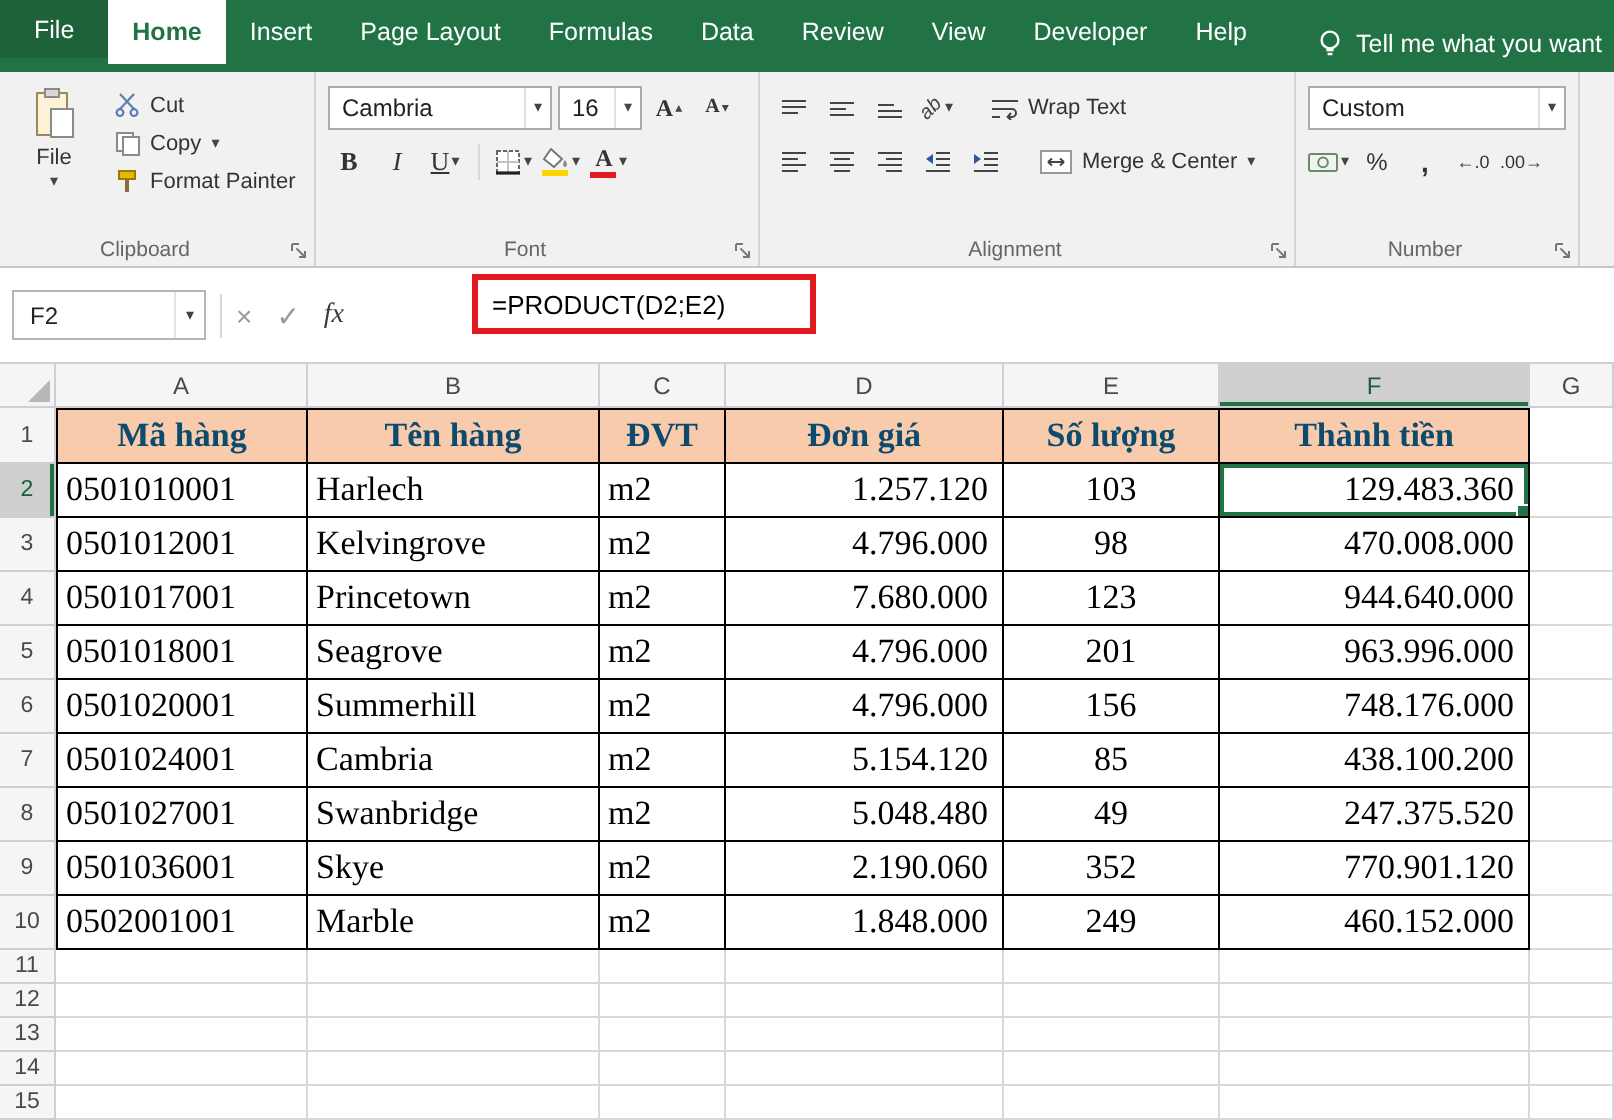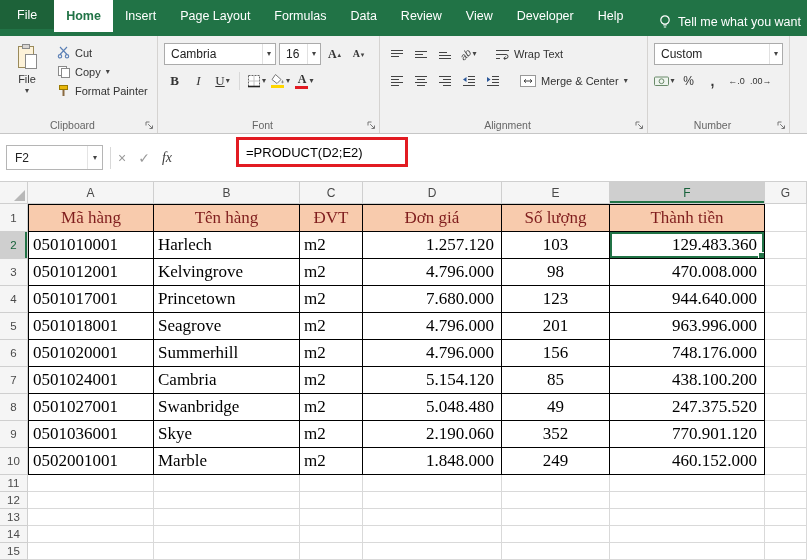--- a/index.html
+++ b/index.html
@@ -59,21 +59,21 @@
   .corner::after{content:"";position:absolute;right:2px;bottom:2px;border-style:solid;border-width:0 0 11px 11px;border-color:transparent transparent #b8b8b8 transparent}
   .ch{display:flex;align-items:center;justify-content:center;font-size:12px;color:#4a4a4a;background:#f5f5f5;border-right:1px solid #cfcfcf;border-bottom:1px solid #cfcfcf;cursor:pointer}
   .ch-sel{background:#cfcfcf;color:#17613a;box-shadow:inset 0 -2px 0 #217346}
   .rh{display:flex;align-items:center;justify-content:center;font-size:11.5px;color:#4a4a4a;background:#f5f5f5;border-right:1px solid #cfcfcf;border-bottom:1px solid #cfcfcf;cursor:pointer}
   .rh-sel{background:#cfcfcf;color:#17613a;box-shadow:inset -2px 0 0 #217346}
   .cell{display:flex;align-items:center;overflow:hidden;white-space:nowrap;
     font-family:"Liberation Serif",serif;font-size:17px;color:#000;cursor:cell}
   .tc{background:#fff;border-right:1px solid #000;border-bottom:1px solid #000}
   .cfirst{border-left:1px solid #000}
   .rt{border-top:1px solid #000}
-  .hc{background:#f8cbad;color:#7f1d1d;font-weight:normal;justify-content:center}
+  .hc{background:#f8cbad;color:#0c4a6e;font-weight:bold;justify-content:center}
   .al{justify-content:flex-start;padding-left:4px}
   .ac{justify-content:center}
   .ar{justify-content:flex-end;padding-right:7px}
   .ec{background:#fff;border-right:1px solid #d9d9d9;border-bottom:1px solid #d9d9d9}
   .selcell{position:relative;z-index:2;box-shadow:inset 0 0 0 2px #217346}
   .selcell::after{content:"";position:absolute;right:-2px;bottom:-2px;width:6px;height:6px;background:#217346;border:1px solid #fff;z-index:3}
   svg{display:block}
 </style>
 </head>
 <body>

